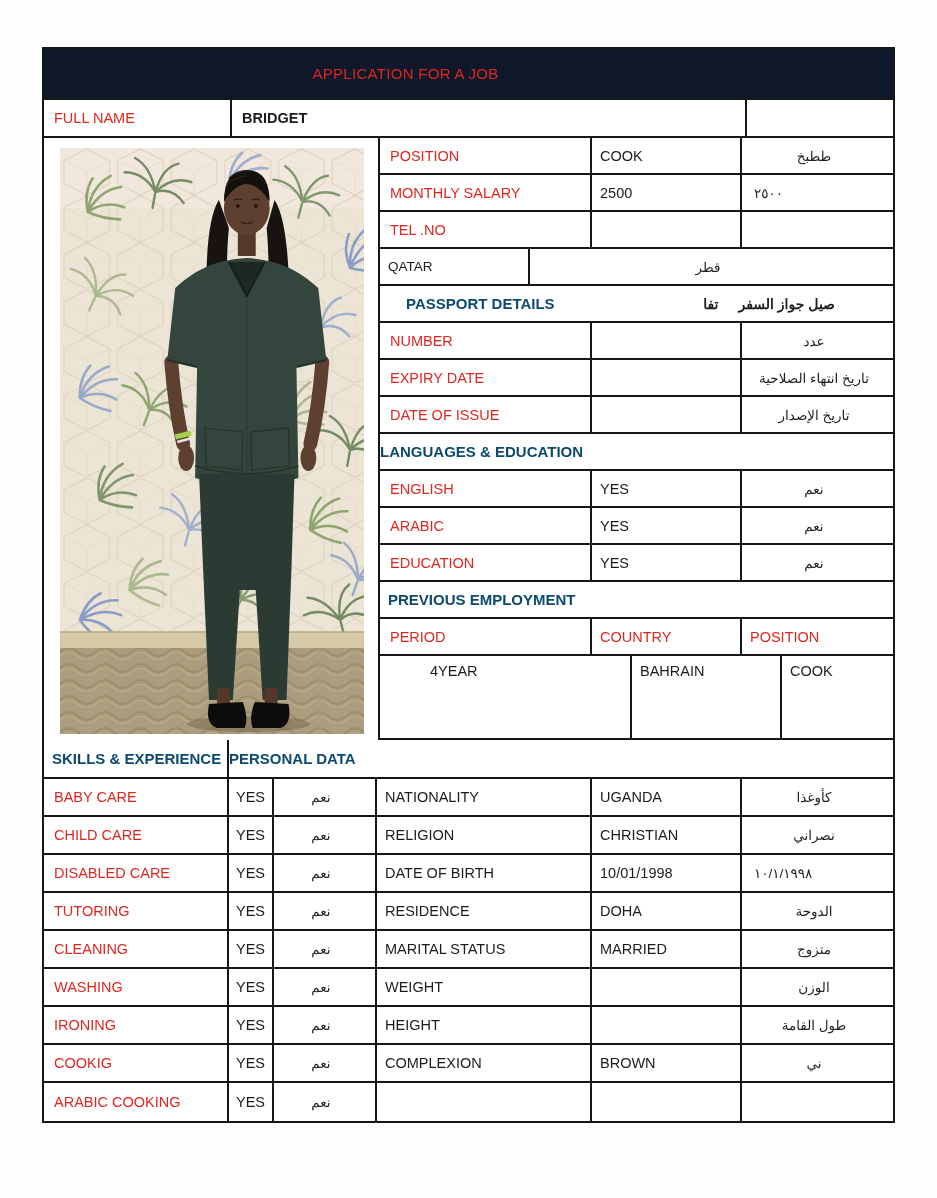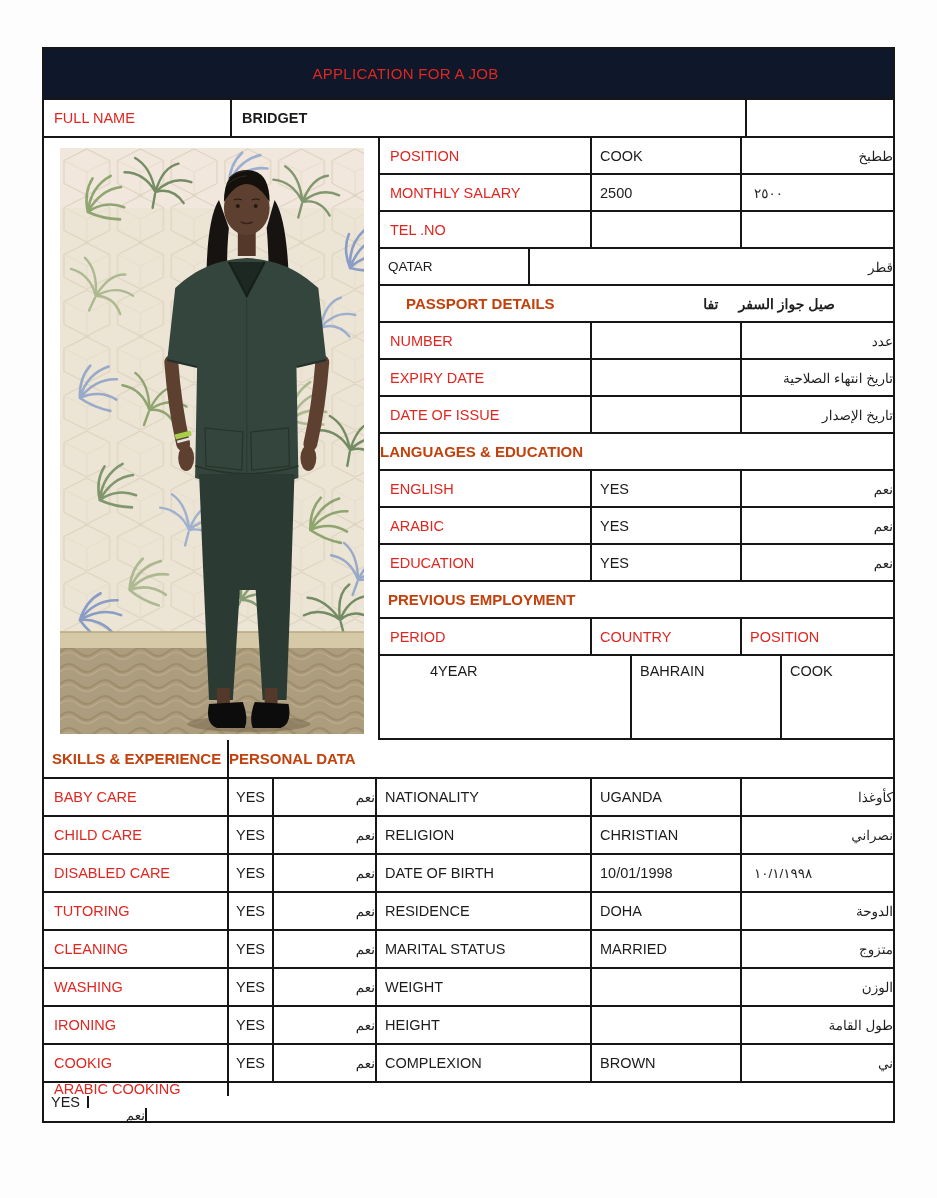--- a/index.html
+++ b/index.html
@@ -6,52 +6,52 @@
   .page{position:relative;width:937px;height:1198px;background:#fdfdfd;font-family:"Liberation Sans",sans-serif;overflow:hidden;}
   .form{position:absolute;left:42px;top:47px;width:853px;border:2px solid #161616;background:#fff;box-sizing:border-box;}
   .row{display:flex;border-bottom:2px solid #161616;box-sizing:border-box;}
   .c{box-sizing:border-box;border-right:2px solid #161616;display:flex;align-items:center;overflow:hidden;white-space:nowrap;}
   .c.last{border-right:none;}
   .red{color:#df2721;}
   .ink{color:#1c1c1c;}
   .b{font-weight:bold;}
   .en{font-size:14.5px;}
   .sm{font-size:13.5px;}
-  .hdr{font-size:15px;font-weight:bold;color:#c2410c;}
+  .hdr{font-size:15px;font-weight:bold;color:#0c4a6e;}
   .padl{padding-left:10px;}
   .padl8{padding-left:8px;}
   
   .title-row{height:51px;background:#0f172a;display:flex;align-items:center;justify-content:center;
              padding-right:126px;border-bottom:2px solid #161616;box-sizing:border-box;
              color:#df2721;font-size:15px;letter-spacing:.3px;}
   
   .h38{height:38px;} .h37{height:37px;} .h39{height:39px;} .h84{height:84px;padding-left:40px;}
   .w-fnl{width:188px;} .w-fnv{width:515px;} .w-fne{flex:1;}
   
   .mid{display:flex;height:602px;border-bottom:0;}
   .photo-cell{width:336px;box-sizing:border-box;border-right:2px solid #161616;padding:10px 14px 6px 16px;background:#fff;}
   .photo-cell svg{width:100%;height:100%;display:block;}
   .right-stack{flex:1;display:flex;flex-direction:column;}
   .w-label{width:212px;} .w-val{width:150px;} .w-ar{flex:1;}
-  .ar-cell{justify-content:flex-end;padding-right:0;}
+  .ar-cell{justify-content:center;padding-right:7px;}
   .ar-cell.ar-left{justify-content:flex-start;padding-left:12px;padding-right:0;}
   .ar-txt{direction:rtl;font-size:13.5px;color:#1f1f1f;}
   .ar-bold{font-weight:bold;font-size:14px;}
   .ar-iso{direction:rtl;unicode-bidi:isolate;}
   
   .merge{flex:1;display:flex;align-items:center;}
   .passport-hdr{justify-content:space-between;padding-left:26px;padding-right:58px;direction:ltr;}
   .passport-ar{display:flex;align-items:center;gap:20px;direction:ltr;justify-content:center;}
   .center-hdr{padding-right:155px;}
   .left-hdr{padding-left:8px;}
   
   .c.top{align-items:flex-start;padding-top:7px;}
   
   .bw1{width:185px;} .bw2{width:45px;justify-content:center;} .bw3{width:103px;} .bw4{width:215px;} .bw5{width:150px;} .bw6{flex:1;}
-  .bottom .row:last-child{border-bottom:none;flex-direction:column;}
+  .bottom .row:last-child{border-bottom:none;}
 </style>
 </head>
 <body>
 
 <div class="page">
   <div class="form">
 
     <div class="title-row">APPLICATION FOR A JOB</div>
 
     <div class="row h38">

